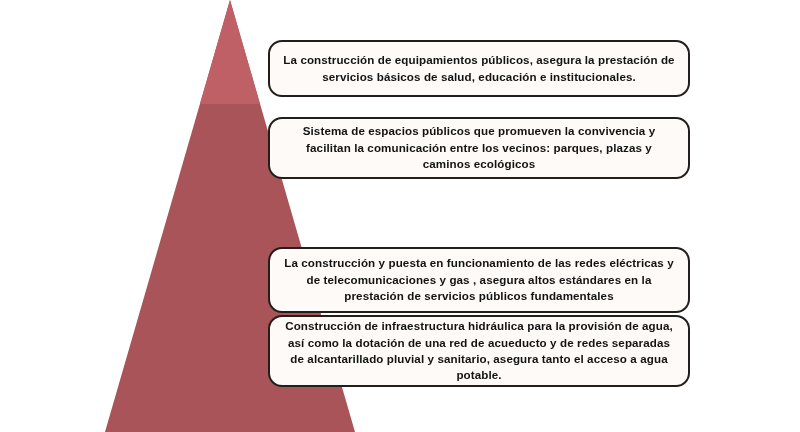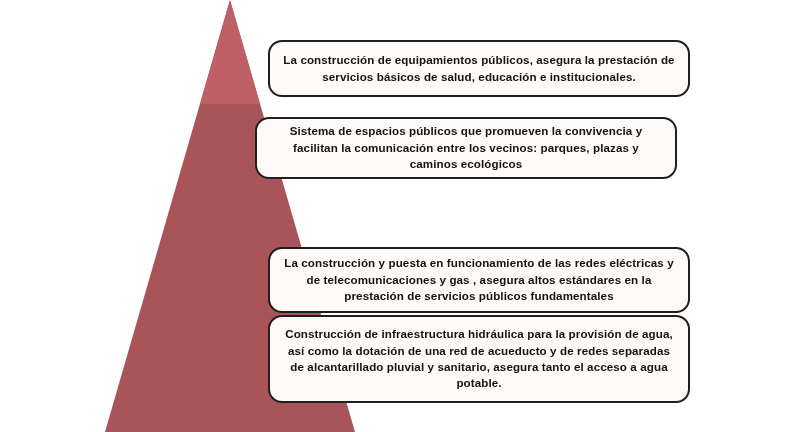--- a/index.html
+++ b/index.html
@@ -44,24 +44,24 @@
     font-weight: bold;
     padding: 20px 12px;
     letter-spacing: 0.1px;
   }
   .box span {
     display: block;
     width: 100%;
   }
   
   .box-1 { left: 268px; top: 40px;  width: 422px; height: 57px; }
-  .box-2 { left: 255px; top: 117px; width: 422px; height: 62px; }
+  .box-2 { left: 268px; top: 117px; width: 422px; height: 62px; }
   .box-3 { left: 268px; top: 190px; width: 422px; height: 44px; }
   .box-4 { left: 268px; top: 247px; width: 422px; height: 66px; }
-  .box-5 { left: 268px; top: 315px; width: 422px; height: 88px; }
+  .box-5 { left: 268px; top: 315px; width: 422px; height: 72px; }
 </style>
 </head>
 <body>
 
 <div id="stage">
 
   <div class="pyramid">
     <svg width="250" height="432" viewBox="0 0 250 432" xmlns="http://www.w3.org/2000/svg">
       <polygon points="125,0 250,432 0,432" fill="#a85459"></polygon>
       <polygon points="125,0 155,104 95,104" fill="#bf6066"></polygon>

